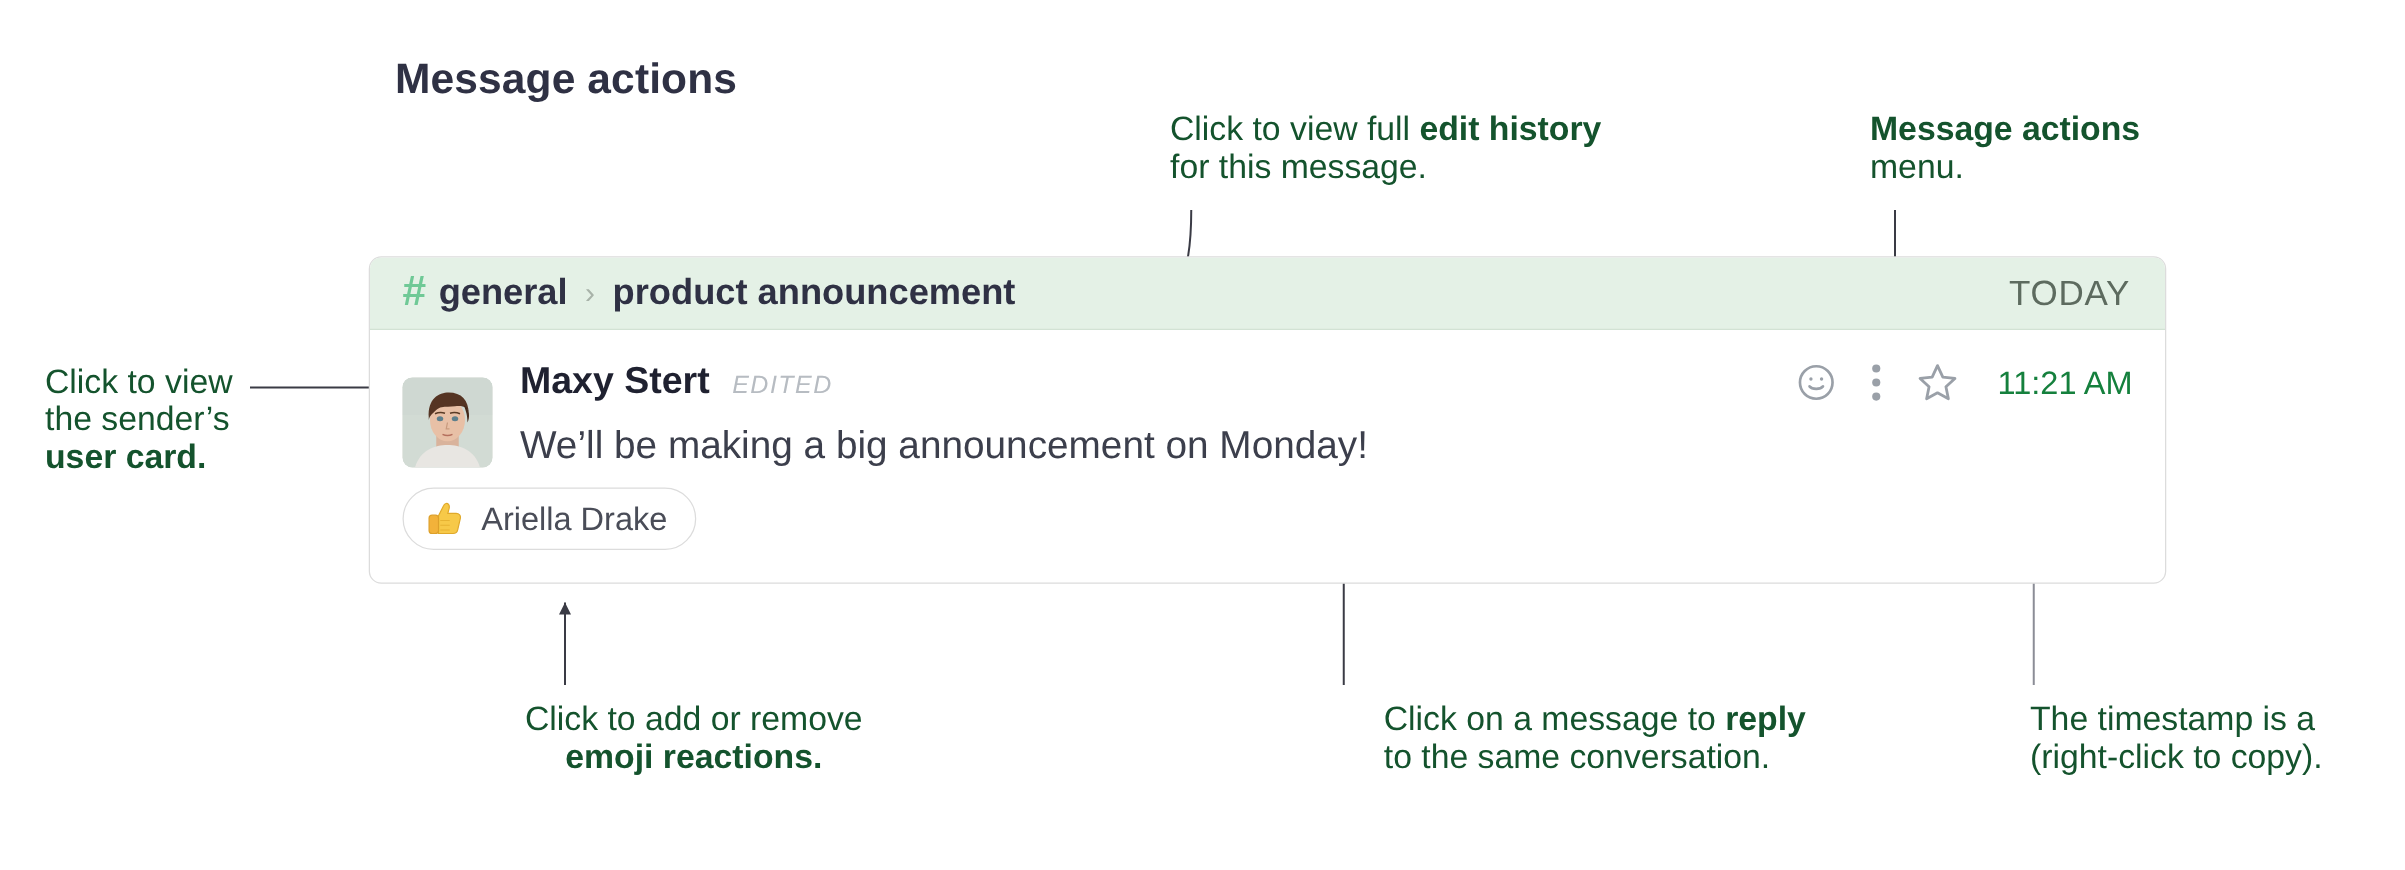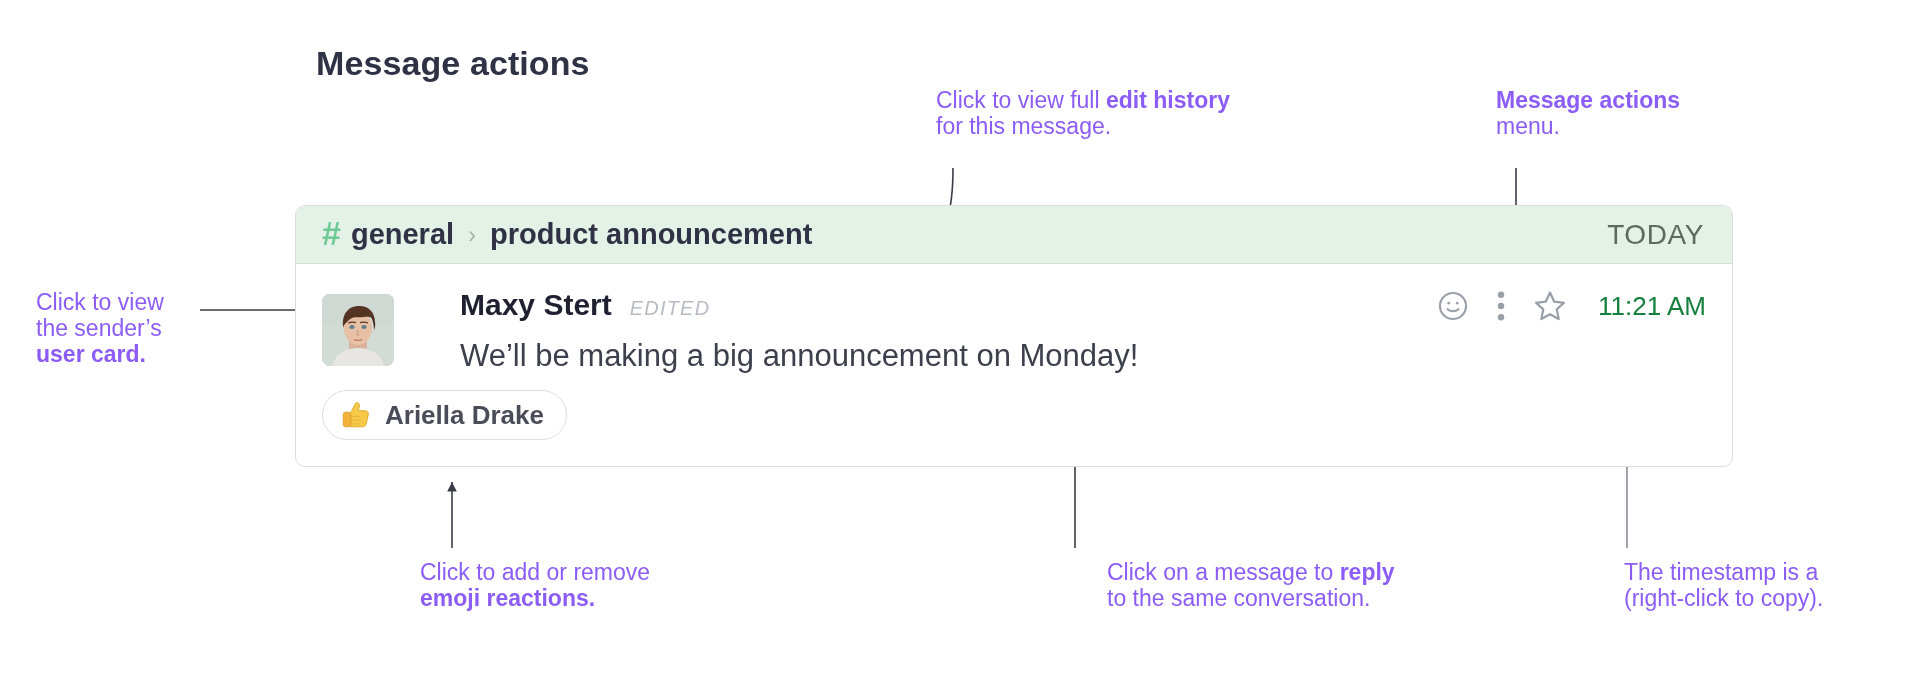--- a/index.html
+++ b/index.html
@@ -24,31 +24,31 @@
     font-size: 34px;
     font-weight: 600;
     letter-spacing: 0.1px;
     color: #2f3144;
     white-space: nowrap;
   }
 
   
   .annotation {
     position: absolute;
-    font-size: 23px;
+    font-size: 27px;
     line-height: 1.12;
-    color: #8b5cf6;
+    color: #14532d;
     white-space: nowrap;
   }
   .annotation b { font-weight: 700; }
 
   #ann-edit-history { left: 936px; top: 88px; }
   #ann-menu         { left: 1496px; top: 88px; }
   #ann-usercard     { left: 36px;  top: 290px; }
-  #ann-emoji        { left: 420px; top: 560px; }
+  #ann-emoji        { left: 420px; top: 560px; text-align: center; }
   #ann-reply        { left: 1060px; top: 560px; margin-left: 47px; }
   #ann-timestamp    { left: 1624px; top: 560px; }
 
   
   #connectors {
     position: absolute;
     left: 0; top: 0;
     width: 1924px;
     height: 696px;
     pointer-events: none;
@@ -109,21 +109,21 @@
     color: #5d6b5f;
     white-space: nowrap;
   }
 
   #card-body {
     position: relative;
     padding: 22px 26px 26px 26px;
     box-sizing: border-box;
   }
 
-  #message-row { display: flex; align-items: center; gap: 44px; }
+  #message-row { display: flex; align-items: flex-end; }
 
   #avatar {
     width: 72px; height: 72px;
     flex: 0 0 72px;
     border-radius: 8px;
     overflow: hidden;
     position: relative;
     background: #cfd7cd;
     margin-right: 22px;
   }
@@ -150,21 +150,21 @@
     white-space: nowrap;
     font-style: italic;
   }
   #message-text {
     font-size: 31px;
     color: #3c3f4c;
     margin-top: 12px;
     white-space: nowrap;
   }
 
-  #reaction-row { margin-top: 16px; font-weight: bold; }
+  #reaction-row { margin-top: 16px; }
   #reaction-pill {
     display: inline-flex;
     align-items: center;
     border: 1px solid #dcdcdc;
     border-radius: 999px;
     background: #ffffff;
     padding: 7px 22px 7px 16px;
   }
   #reaction-emoji {
     font-size: 30px;

